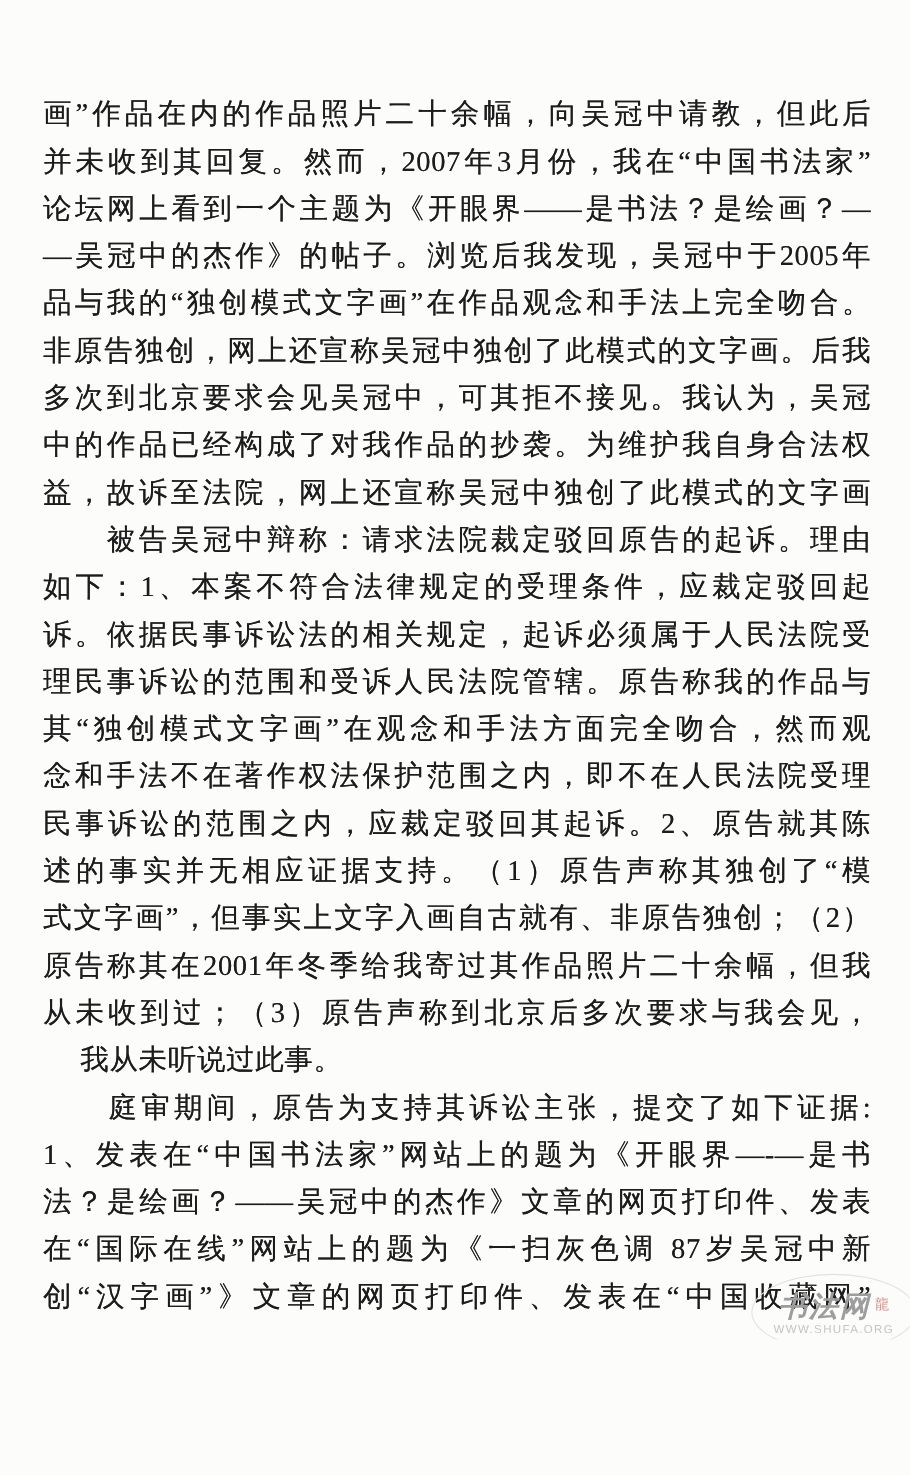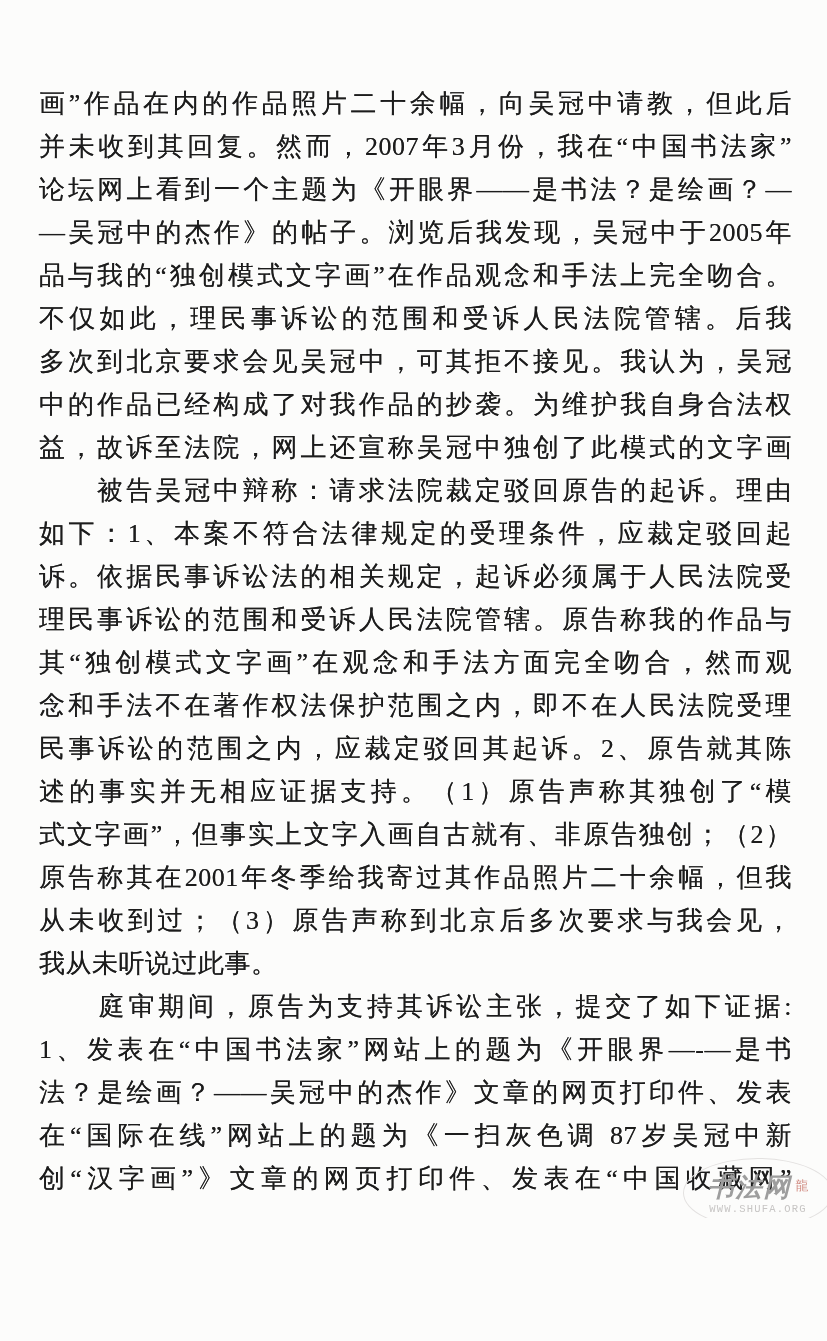--- a/index.html
+++ b/index.html
@@ -29,20 +29,21 @@
     text-align: justify;
     text-align-last: justify;
     text-justify: inter-character;
     letter-spacing: 0.5px;
     text-shadow: 0 0 0.4px #4a4a4a;
     white-space: pre-wrap;
   }
   .doc-line.para-end {
     text-align: left;
     text-align-last: left;
+    margin-left: 34px;
   }
   .watermark {
     position: absolute;
     right: -6px;
     bottom: -10px;
     width: 150px;
     height: 70px;
     border: 1px solid #e3e1e0;
     border-radius: 50%;
     background: transparent;
@@ -69,35 +70,35 @@
   .wm-seal {
     font-size: 13px;
     color: #d08a80;
     line-height: 13px;
     transform: translateY(-2px);
   }
   .wm-url {
     font-size: 10.5px;
     color: #c7c5c4;
     letter-spacing: 1.2px;
-    font-family: Liberation Mono, monospace;
+    font-family: Liberation Sans, sans-serif;
     margin-top: 1px;
   }
 </style>
 </head>
 <body>
 
 <div class="page">
   <div class="text-block">
     <div class="doc-line">画”作品在内的作品照片二十余幅，向吴冠中请教，但此后</div>
     <div class="doc-line">并未收到其回复。然而，2007年3月份，我在“中国书法家”</div>
     <div class="doc-line">论坛网上看到一个主题为《开眼界——是书法？是绘画？—</div>
     <div class="doc-line">—吴冠中的杰作》的帖子。浏览后我发现，吴冠中于2005年</div>
     <div class="doc-line">品与我的“独创模式文字画”在作品观念和手法上完全吻合。</div>
-    <div class="doc-line">不仅如此，理民事诉讼的范围和受诉人民法院管辖。后我</div>
+    <div class="doc-line">非原告独创，网上还宣称吴冠中独创了此模式的文字画。后我</div>
     <div class="doc-line">多次到北京要求会见吴冠中，可其拒不接见。我认为，吴冠</div>
     <div class="doc-line">中的作品已经构成了对我作品的抄袭。为维护我自身合法权</div>
     <div class="doc-line">益，故诉至法院，网上还宣称吴冠中独创了此模式的文字画</div>
     <div class="doc-line">　　被告吴冠中辩称：请求法院裁定驳回原告的起诉。理由</div>
     <div class="doc-line">如下：1、本案不符合法律规定的受理条件，应裁定驳回起</div>
     <div class="doc-line">诉。依据民事诉讼法的相关规定，起诉必须属于人民法院受</div>
     <div class="doc-line">理民事诉讼的范围和受诉人民法院管辖。原告称我的作品与</div>
     <div class="doc-line">其“独创模式文字画”在观念和手法方面完全吻合，然而观</div>
     <div class="doc-line">念和手法不在著作权法保护范围之内，即不在人民法院受理</div>
     <div class="doc-line">民事诉讼的范围之内，应裁定驳回其起诉。2、原告就其陈</div>

